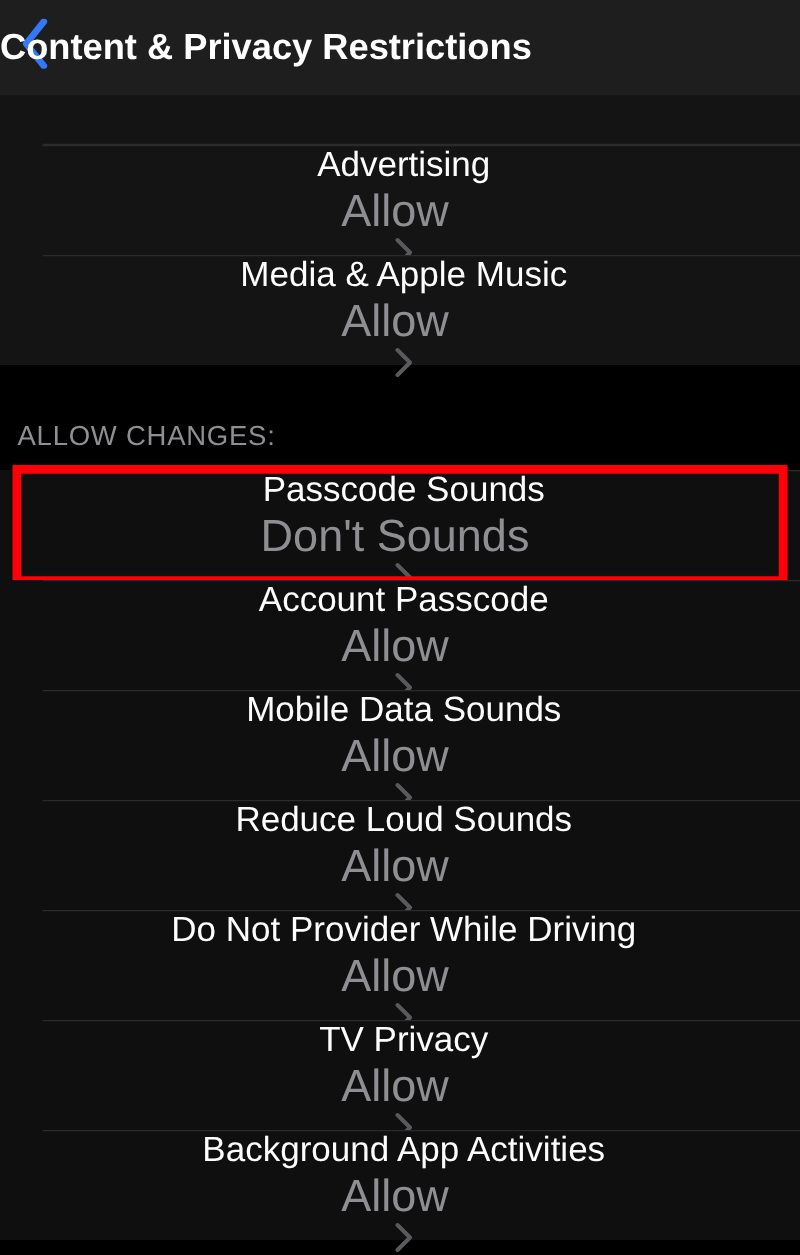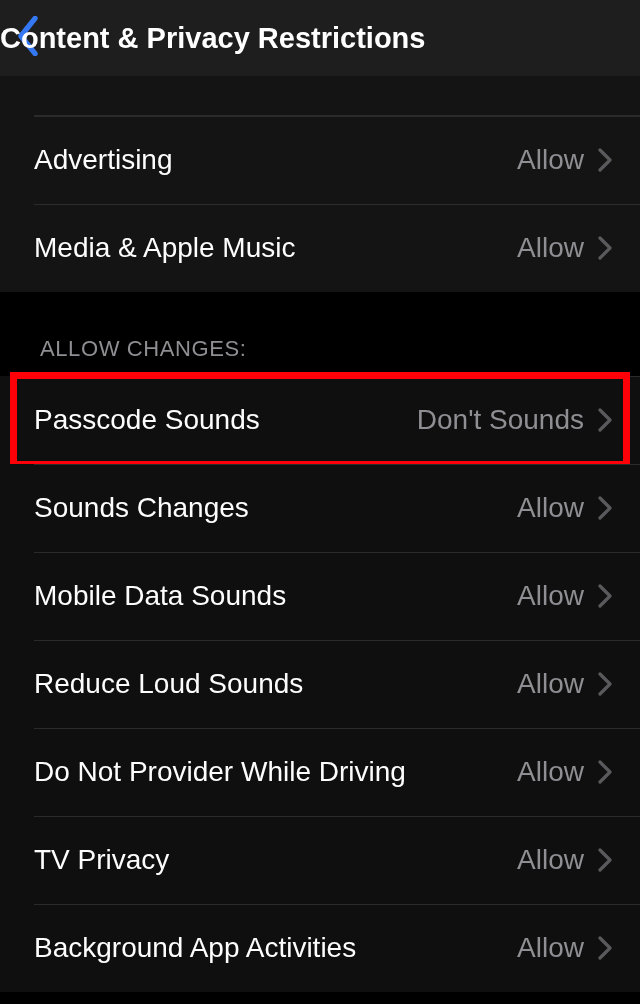--- a/index.html
+++ b/index.html
@@ -30,34 +30,35 @@
     position: absolute;
     left: 0; right: 0;
     text-align: left;
     font-size: 29px;
     font-weight: 600;
     pointer-events: none;
   }
   .settings-list { }
   .group { }
   .group-header {
-    padding: 44px 32px 14px 40px;
+    padding: 44px 32px 14px 14px;
     font-size: 22px;
     color: #8e8e93;
     letter-spacing: 0.6px;
     text-transform: uppercase;
   }
   .row {
     height: 88px;
     display: flex;
     align-items: center;
     padding: 0 28px 0 34px;
     cursor: pointer;
     background: #0f0f0f;
     position: relative;
+    flex-direction: column;
   }
   .group-top .row { background: #141414; }
   .row + .row::before,
   .row.sep-top::before {
     content: "";
     position: absolute;
     left: 34px; right: 0; top: 0;
     height: 1px;
     background: #2b2b2d;
   }
@@ -73,21 +74,21 @@
   .row.cutoff-row .value,
   .row.cutoff-row .chevron { opacity: 0; }
   .row .label {
     font-size: 28px;
     font-weight: 400;
     color: #fdfdfd;
     white-space: nowrap;
     flex: 1 1 auto;
   }
   .row .value {
-    font-size: 28px;
+    font-size: 36px;
     color: #8e8e93;
     margin-right: 14px;
     white-space: nowrap;
   }
   .row .chevron {
     color: #5a5a5e;
   }
   .row .chevron svg { width: 14px; height: 24px; display:block; }
   .highlight-outline {
     position: absolute;
@@ -145,21 +146,21 @@
       <span class="value">Don't Sounds</span>
       <span class="chevron">
         <svg viewBox="0 0 14 24">
             <polyline points="2,2 12,12 2,22" fill="none" stroke="#5a5a5e" stroke-width="3.2" stroke-linecap="round" stroke-linejoin="round"></polyline>
           </svg>
       </span>
       <div class="highlight-outline"></div>
     </div>
 
     <div class="row">
-      <span class="label">Sounds Changes</span>
+      <span class="label">Account Passcode</span>
       <span class="value">Allow</span>
       <span class="chevron">
         <svg viewBox="0 0 14 24">
             <polyline points="2,2 12,12 2,22" fill="none" stroke="#5a5a5e" stroke-width="3.2" stroke-linecap="round" stroke-linejoin="round"></polyline>
           </svg>
       </span>
     </div>
 
     <div class="row">
       <span class="label">Mobile Data Sounds</span>

